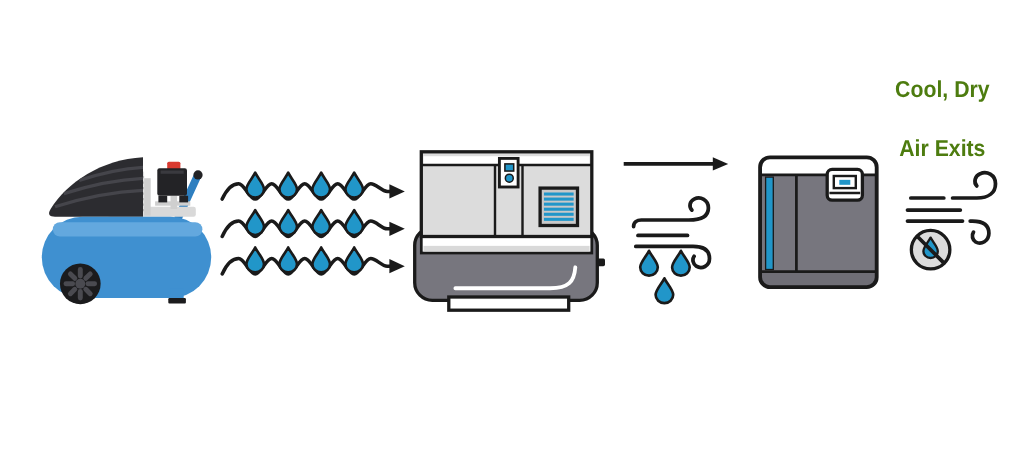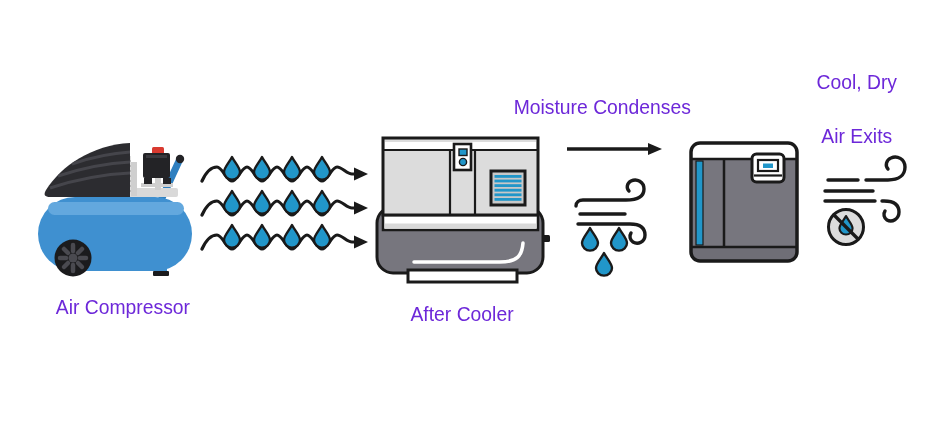--- a/index.html
+++ b/index.html
@@ -2,22 +2,22 @@
 <html><head>
 <meta charset="utf-8">
 <style>
   html,body{margin:0;padding:0;background:#fff;}
   #canvas{
     position:relative;width:940px;height:421px;background:#ffffff;overflow:hidden;
     font-family:"Liberation Sans",sans-serif;
   }
   .abs{position:absolute;}
   .stage-label{
-    position:absolute;text-align:center;color:#6d28d9;
-    font-weight:400;font-size:21px;line-height:26px;white-space:pre-line;
+    position:absolute;text-align:center;color:#4d7c0f;
+    font-weight:700;font-size:21px;line-height:26px;white-space:pre-line;
   }
   .cond{display:inline-block;transform:scaleX(.92);transform-origin:50% 50%;}
   svg{display:block;}
 </style>
 </head>
 <body>
 
 <div id="canvas">
 
   <svg width="0" height="0" style="position:absolute" aria-hidden="true">
@@ -88,21 +88,20 @@
             <line x1="52" y1="130" x2="58" y2="130"></line>
           <line x1="36" y1="121" x2="40" y2="125"></line>
             <line x1="50" y1="135" x2="54" y2="139"></line>
           <line x1="54" y1="121" x2="50" y2="125"></line>
             <line x1="40" y1="135" x2="36" y2="139"></line>
         </g>
         <circle cx="45" cy="130" r="4.5" fill="#4a4a50"></circle>
       </g>
     </svg>
   </div>
-  <div class="stage-label" style="left:33px;top:294px;width:180px"><span class="cond">Air Compressor</span></div>
 
 
   <div class="abs" style="left:200px;top:150px;width:172px;height:122px">
     <svg width="172" height="122" viewBox="0 0 172 122">
       <g id="flowrow" transform="translate(0,3)">
         <path d="M 2,28 C 7,17 12,14 17,14 S 27,28 32,28 S 42,14 47,14 S 57,28 62,28 S 72,14 77,14 S 87,28 92,28 S 102,14 107,14 S 117,28 122,28 S 132,14 137,14 S 147,21 152,21 H 156" fill="none" stroke="#1a1a1a" stroke-width="3.2" stroke-linecap="round"></path>
         <polygon points="154,14.5 168,21 154,27.5" fill="#1a1a1a"></polygon>
         <use href="#droplet" transform="translate(32,4)" fill="#2196c9" stroke="#1a1a1a" stroke-width="2.4" stroke-linejoin="round"></use>
         <use href="#droplet" transform="translate(62,4)" fill="#2196c9" stroke="#1a1a1a" stroke-width="2.4" stroke-linejoin="round"></use>
         <use href="#droplet" transform="translate(92,4)" fill="#2196c9" stroke="#1a1a1a" stroke-width="2.4" stroke-linejoin="round"></use>
@@ -149,23 +148,21 @@
               <rect x="122.5" y="56.8" width="27" height="2.8"></rect>
             <rect x="122.5" y="61.4" width="27" height="2.8"></rect>
               <rect x="122.5" y="66" width="27" height="2.8"></rect>
           </g>
         </g>
       </g>
 
       <rect x="170" y="103" width="8" height="7" rx="1.5" fill="#1a1a1a"></rect>
     </svg>
   </div>
-  <div class="stage-label" style="left:372px;top:301px;width:180px"><span class="cond">After Cooler</span></div>
-
-  <div class="stage-label" style="left:502px;top:94px;width:200px"><span class="cond">Moisture Condenses</span></div>
+
 
   <div class="abs" style="left:565px;top:140px;width:100px;height:18px">
     <svg width="100" height="18" viewBox="0 0 100 18">
       <line x1="2" y1="9" x2="84" y2="9" stroke="#1a1a1a" stroke-width="3.5"></line>
       <polygon points="83,3 97,9 83,15" fill="#1a1a1a"></polygon>
     </svg>
   </div>
 
   <div class="abs" style="left:570px;top:170px;width:100px;height:112px">
     <svg width="100" height="112" viewBox="0 0 100 112">

